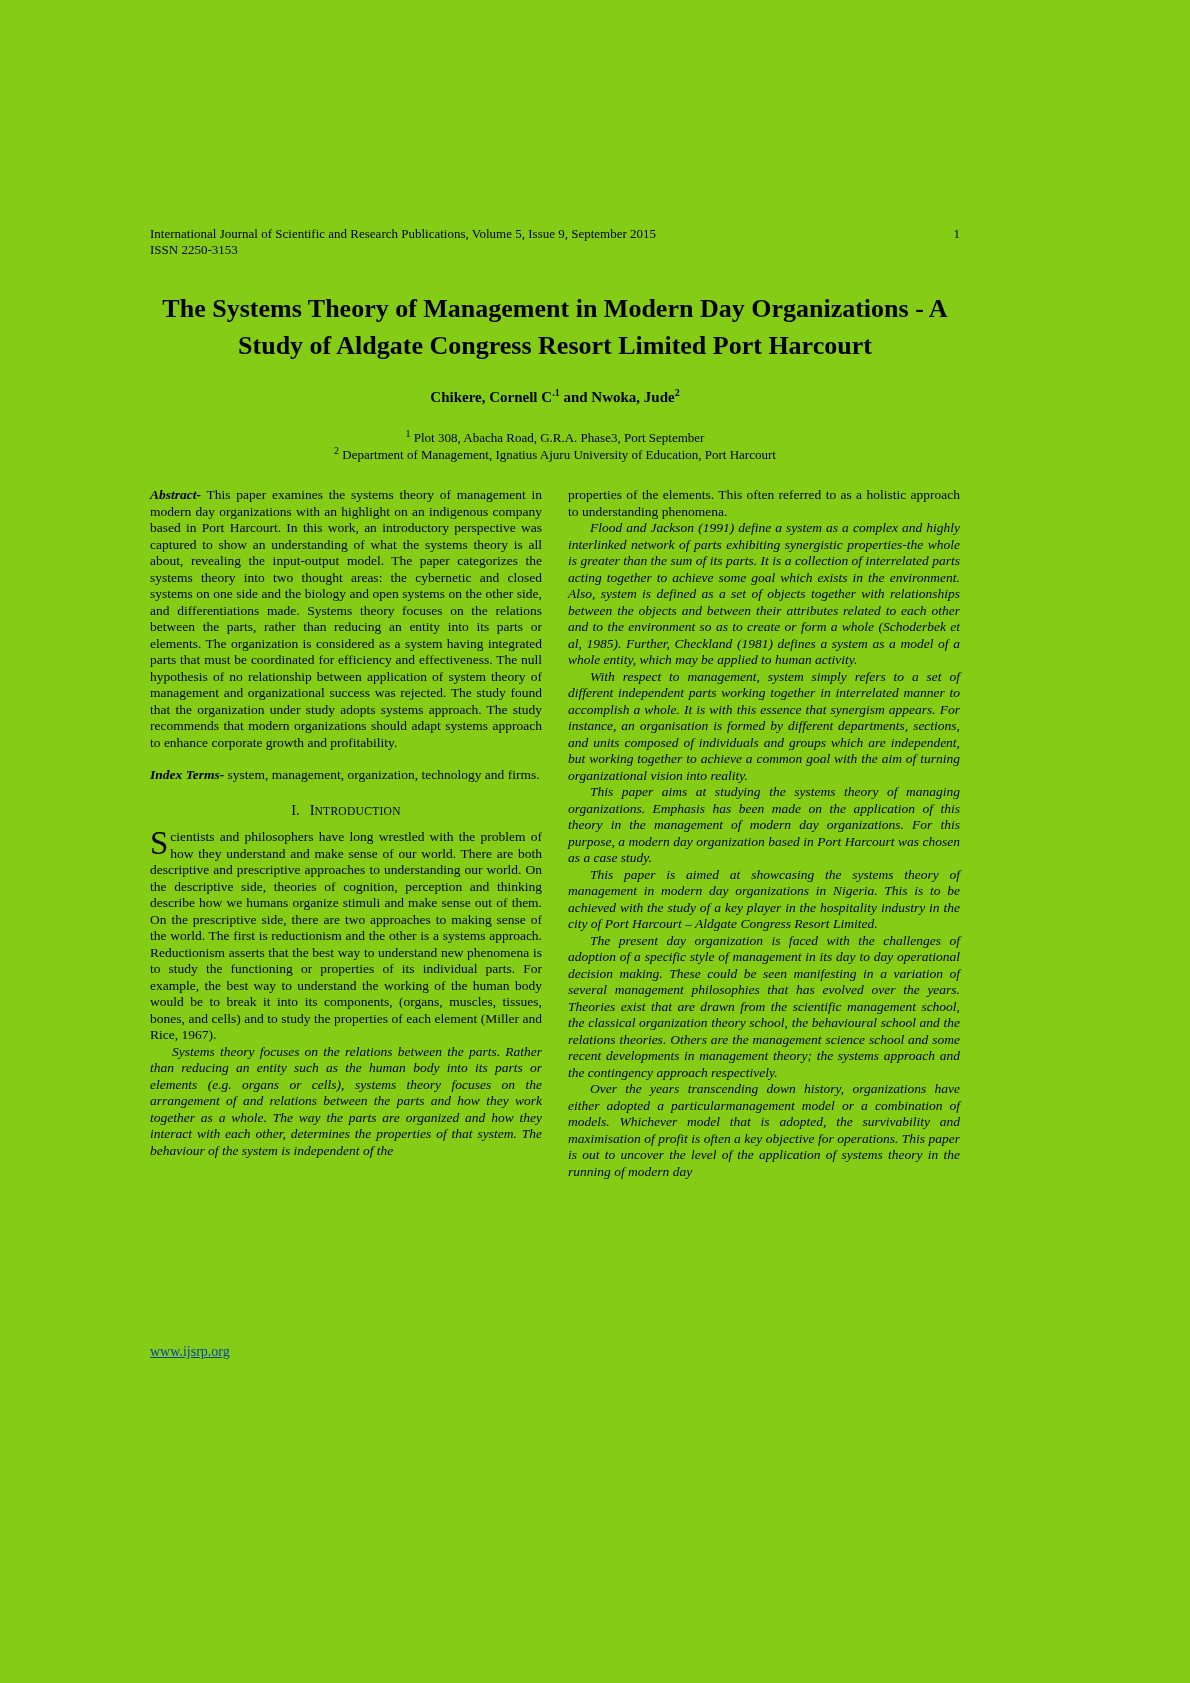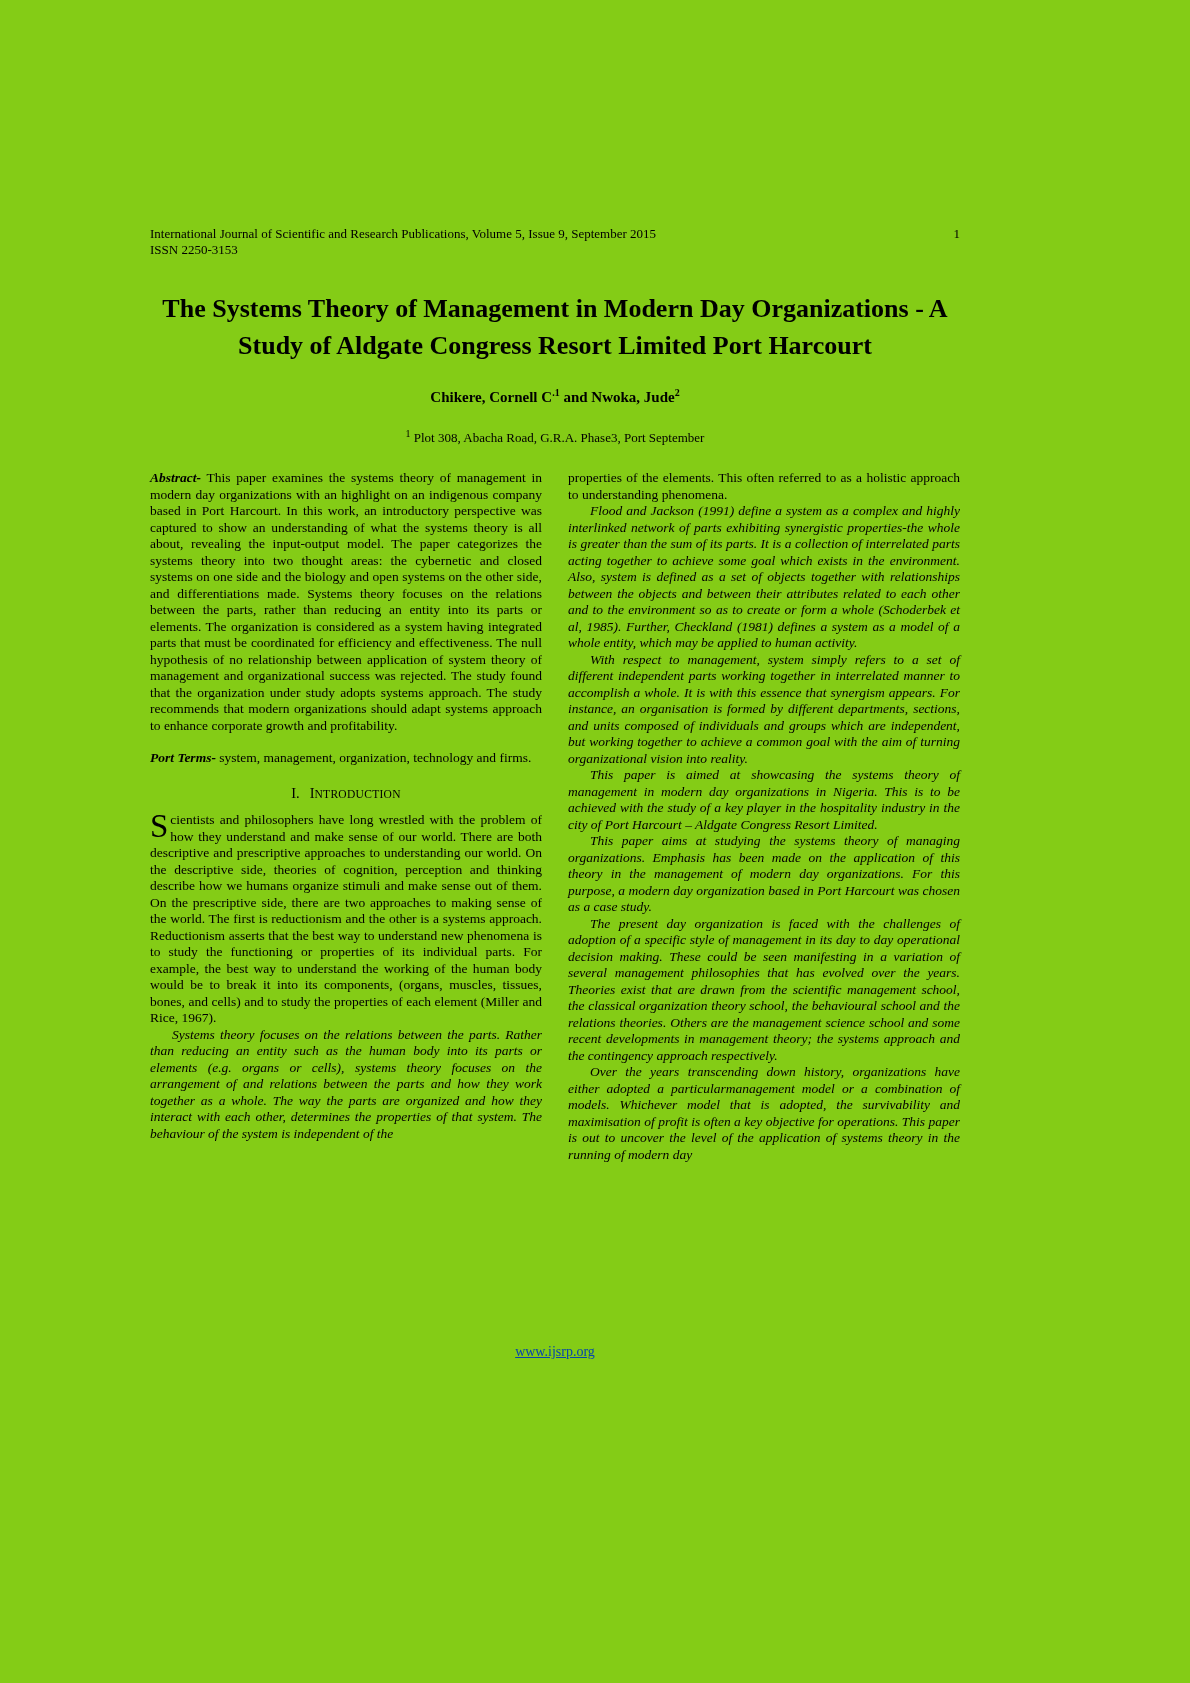--- a/index.html
+++ b/index.html
@@ -88,21 +88,21 @@
     font-size: 33px;
     line-height: 29px;
     padding-right: 2px;
   }
   
   .footer {
     position: absolute;
     left: 150px;
     top: 1344px;
     width: 810px;
-    text-align: center;
+    text-align: left;
     font-size: 14px;
   }
   .footer a {
     color: #0645ad;
     text-decoration: underline;
     cursor: pointer;
   }
 </style>
 </head>
 <body>
@@ -117,44 +117,45 @@
     <div class="hdr-issn">ISSN 2250-3153</div>
 
     <h1 class="paper-title">The Systems Theory of Management in Modern Day Organizations - A Study of Aldgate Congress Resort Limited Port Harcourt</h1>
 
     <div class="byline">
       <span>Chikere, Cornell C</span><sup>.1</sup><span> and </span><span>Nwoka, Jude</span><sup>2</sup>
     </div>
 
     <div class="affils">
       <div><sup>1</sup><span> Plot 308, Abacha Road, G.R.A. Phase3, Port September</span></div>
+      <div><sup>2</sup><span> Department of Management, Ignatius Ajuru University of Education, Port Harcourt</span></div>
     </div>
 
     <div class="columns">
 
       <div class="col">
         <p><span class="lead-label">Abstract-</span><span> This paper examines the systems theory of management in modern day organizations with an highlight on an indigenous company based in Port Harcourt. In this work, an introductory perspective was captured to show an understanding of what the systems theory is all about, revealing the input-output model. The paper categorizes the systems theory into two thought areas: the cybernetic and closed systems on one side and the biology and open systems on the other side, and differentiations made. Systems theory focuses on the relations between the parts, rather than reducing an entity into its parts or elements. The organization is considered as a system having integrated parts that must be coordinated for efficiency and effectiveness. The null hypothesis of no relationship between application of system theory of management and organizational success was rejected. The study found that the organization under study adopts systems approach. The study recommends that modern organizations should adapt systems approach to enhance corporate growth and profitability.</span></p>
 
-        <p class="para-gap"><span class="lead-label">Port Terms-</span><span> system, management, organization, technology and firms.</span></p>
+        <p class="para-gap"><span class="lead-label">Index Terms-</span><span> system, management, organization, technology and firms.</span></p>
 
         <div class="section-heading">
           <span>I.</span><span class="sc-word"><span>I</span><span class="sc-rest">NTRODUCTION</span></span>
         </div>
 
         <p><span class="dropcap">S</span><span>cientists and philosophers have long wrestled with the problem of how they understand and make sense of our world. There are both descriptive and prescriptive approaches to understanding our world. On the descriptive side, theories of cognition, perception and thinking describe how we humans organize stimuli and make sense out of them. On the prescriptive side, there are two approaches to making sense of the world. The first is reductionism and the other is a systems approach. Reductionism asserts that the best way to understand new phenomena is to study the functioning or properties of its individual parts. For example, the best way to understand the working of the human body would be to break it into its components, (organs, muscles, tissues, bones, and cells) and to study the properties of each element (Miller and Rice, 1967).</span></p>
 
         <p class="para-indent">Systems theory focuses on the relations between the parts. Rather than reducing an entity such as the human body into its parts or elements (e.g. organs or cells), systems theory focuses on the arrangement of and relations between the parts and how they work together as a whole. The way the parts are organized and how they interact with each other, determines the properties of that system. The behaviour of the system is independent of the</p>
       </div>
 
       <div class="col">
         <p>properties of the elements. This often referred to as a holistic approach to understanding phenomena.</p>
         <p class="para-indent">Flood and Jackson (1991) define a system as a complex and highly interlinked network of parts exhibiting synergistic properties-the whole is greater than the sum of its parts. It is a collection of interrelated parts acting together to achieve some goal which exists in the environment. Also, system is defined as a set of objects together with relationships between the objects and between their attributes related to each other and to the environment so as to create or form a whole (Schoderbek et al, 1985). Further, Checkland (1981) defines a system as a model of a whole entity, which may be applied to human activity.</p>
         <p class="para-indent">With respect to management, system simply refers to a set of different independent parts working together in interrelated manner to accomplish a whole. It is with this essence that synergism appears. For instance, an organisation is formed by different departments, sections, and units composed of individuals and groups which are independent, but working together to achieve a common goal with the aim of turning organizational vision into reality.</p>
+        <p class="para-indent">This paper aims at studying the systems theory of managing organizations. Emphasis has been made on the application of this theory in the management of modern day organizations. For this purpose, a modern day organization based in Port Harcourt was chosen as a case study.</p>
         <p class="para-indent">This paper is aimed at showcasing the systems theory of management in modern day organizations in Nigeria. This is to be achieved with the study of a key player in the hospitality industry in the city of Port Harcourt – Aldgate Congress Resort Limited.</p>
-        <p class="para-indent">This paper aims at studying the systems theory of managing organizations. Emphasis has been made on the application of this theory in the management of modern day organizations. For this purpose, a modern day organization based in Port Harcourt was chosen as a case study.</p>
         <p class="para-indent">The present day organization is faced with the challenges of adoption of a specific style of management in its day to day operational decision making.  These could be seen manifesting in a variation of several management philosophies that has evolved over the years. Theories exist that are drawn from the scientific management school, the classical organization theory school, the behavioural school and the relations theories. Others are the management science school and some recent developments in management theory; the systems approach and the contingency approach respectively.</p>
         <p class="para-indent">Over the years transcending down history, organizations have either adopted a particularmanagement model or a combination of models. Whichever model that is adopted, the survivability and maximisation of profit is often a key objective for operations. This paper is out to uncover the level of the application of systems theory in the running of modern day</p>
       </div>
 
     </div>
   </div>
 
   <div class="footer">
     <a href="#">www.ijsrp.org</a>
   </div>

